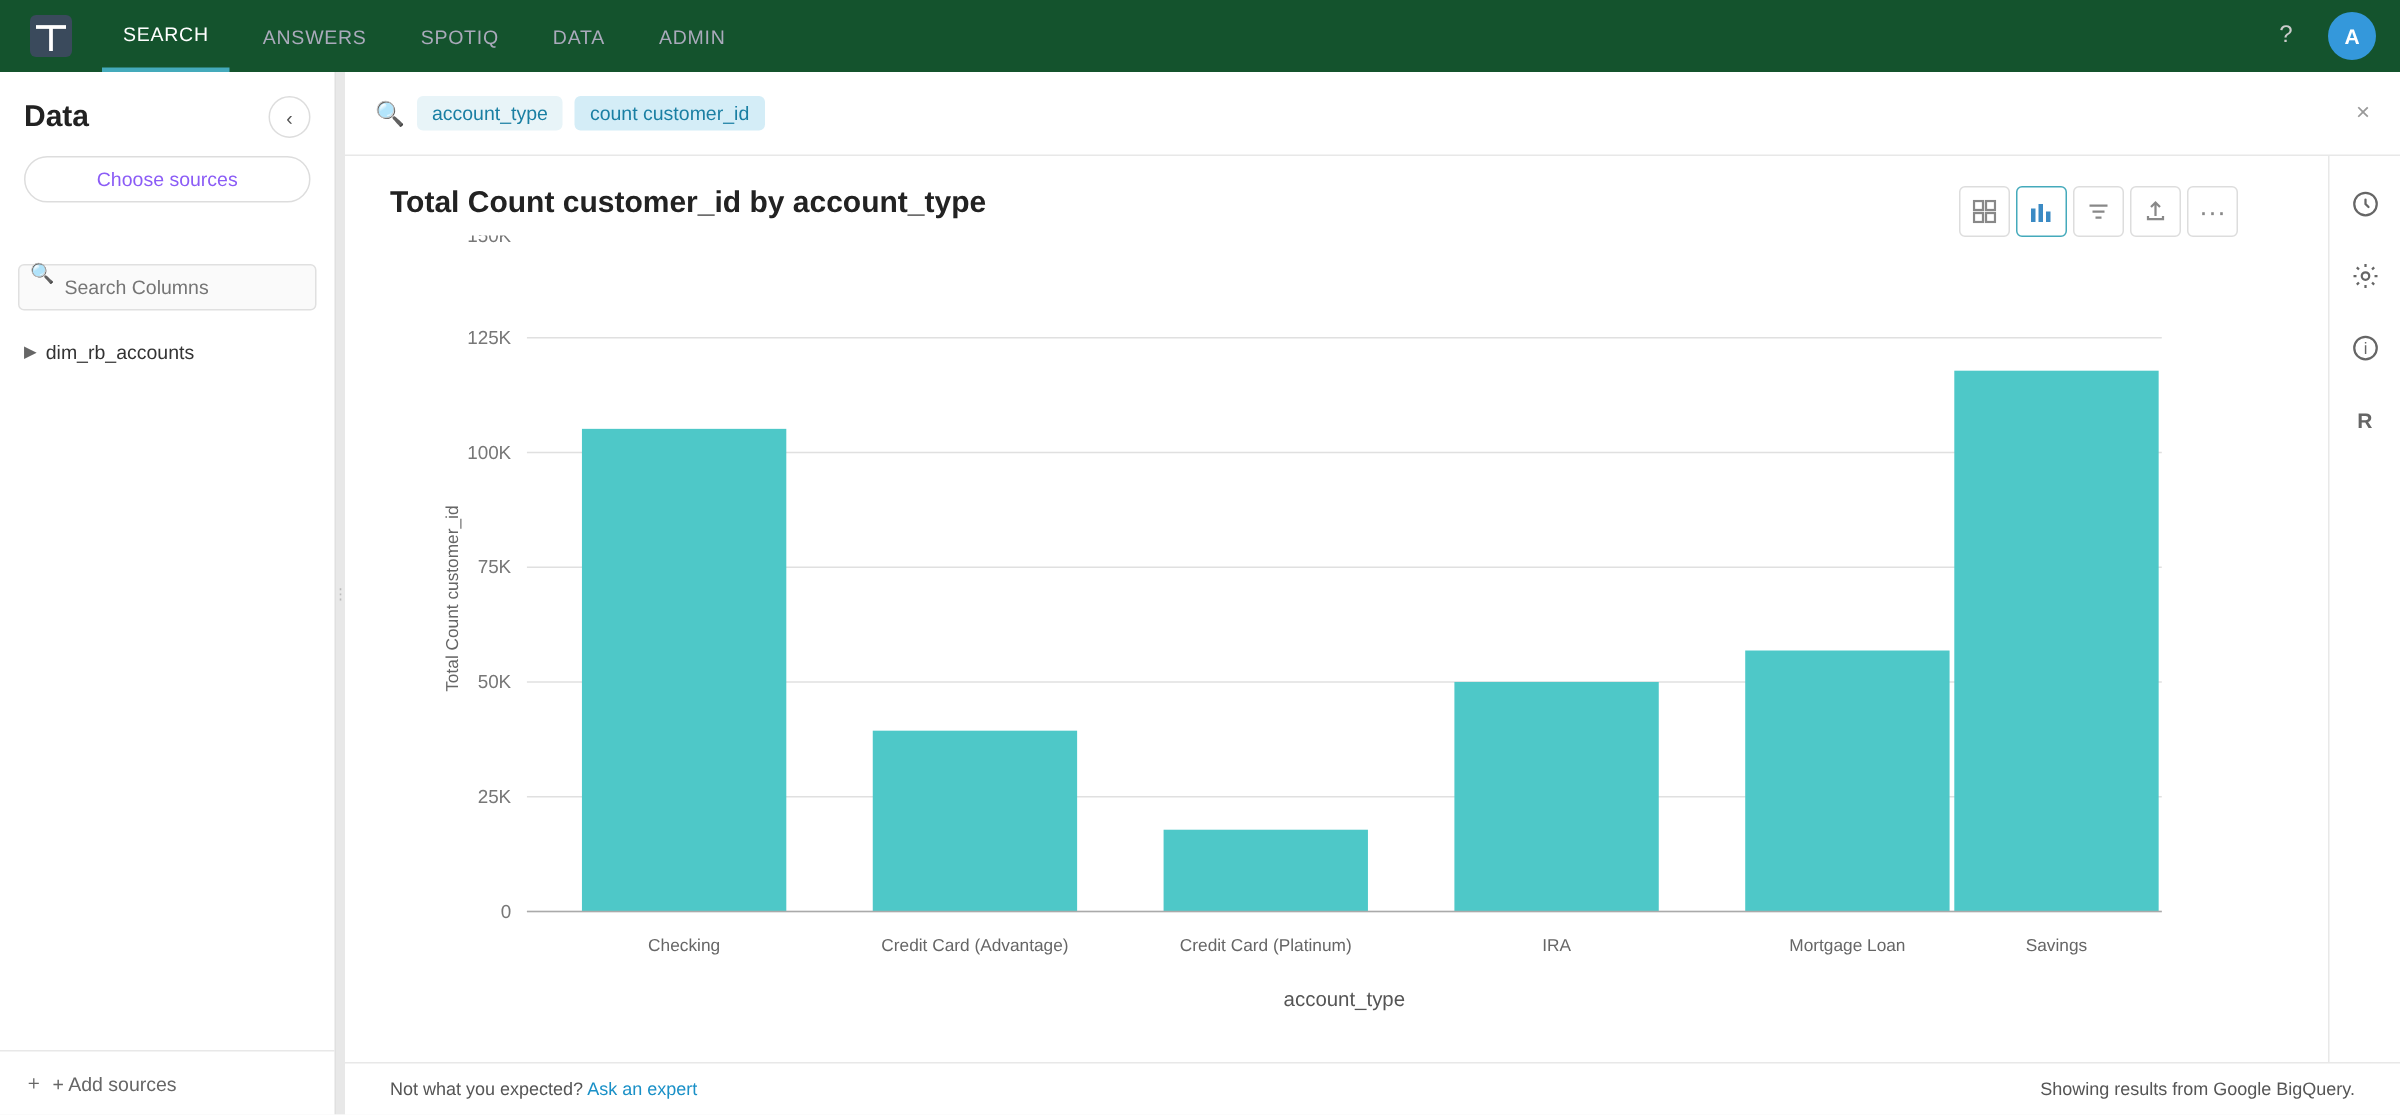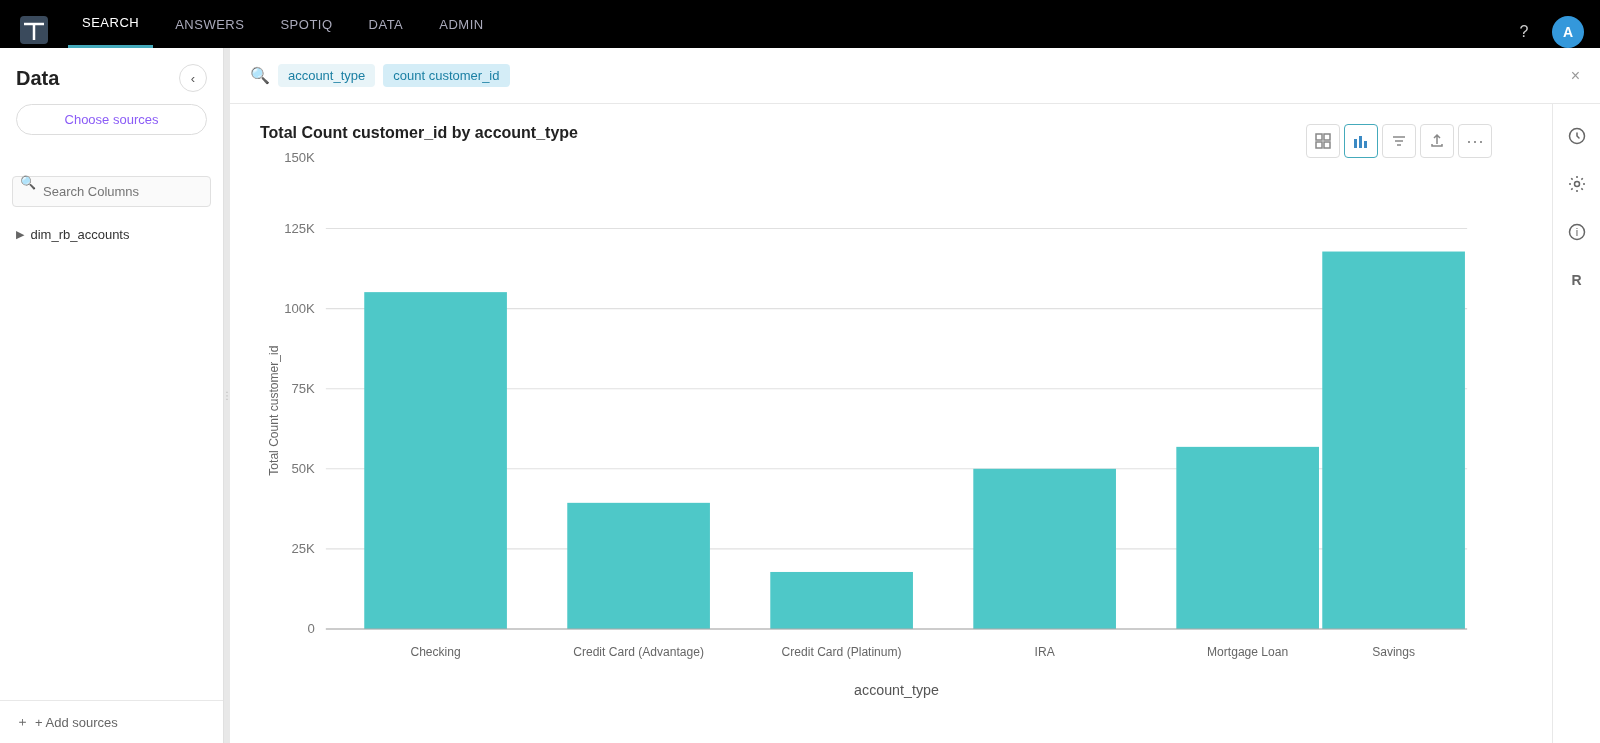--- a/index.html
+++ b/index.html
@@ -1,23 +1,23 @@
 <!DOCTYPE html>
 <html><head>
   <meta charset="utf-8">
   <style>
     * { box-sizing: border-box; margin: 0; padding: 0; }
     body { font-family: 'Segoe UI', Arial, sans-serif; background: #f5f5f5; color: #333; height: 743px; overflow: hidden; }
 
     
     .top-nav {
-      background: #000000;
+      background: #14532d;
       height: 48px;
       display: flex;
-      align-items: flex-end;
+      align-items: center;
       padding: 0 16px;
       gap: 8px;
     }
     .nav-logo {
       width: 36px;
       height: 36px;
       display: flex;
       align-items: center;
       justify-content: center;
       margin-right: 8px;
@@ -258,21 +258,21 @@
     .right-icon {
       width: 32px; height: 32px;
       display: flex; align-items: center; justify-content: center;
       color: #666;
       cursor: pointer;
       font-size: 15px;
       border-radius: 4px;
     }
 
     .chart-title {
-      font-size: 16px;
+      font-size: 20px;
       font-weight: 600;
       color: #222;
       margin-bottom: 10px;
     }
 
     
     .chart-svg-wrap {
       width: 100%;
       height: calc(100% - 50px);
     }
@@ -463,15 +463,23 @@
               <circle cx="9" cy="9" r="7.5" fill="none" stroke="#666" stroke-width="1.5"></circle>
               <text x="9" y="13" text-anchor="middle" font-size="11" fill="#666">i</text>
             </svg>
         </div>
         <div class="right-icon" title="R">
           <span style="font-size:14px;font-weight:bold;color:#666;">R</span>
         </div>
       </div>
     </div>
 
+    <div class="content-footer">
+      <div>
+        <span>Not what you expected?</span>
+        <span> </span>
+        <a class="ask-expert-link">Ask an expert</a>
+      </div>
+      <div>Showing results from Google BigQuery.</div>
+    </div>
 
   </div>
 </div>
 
 </body></html>

